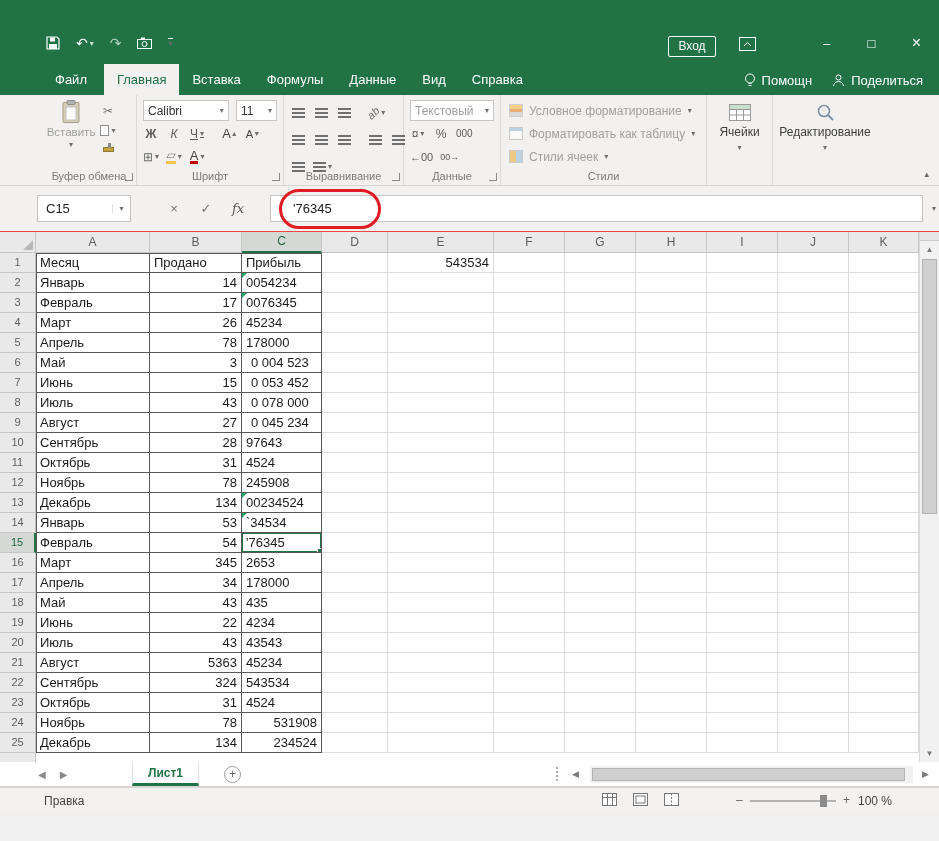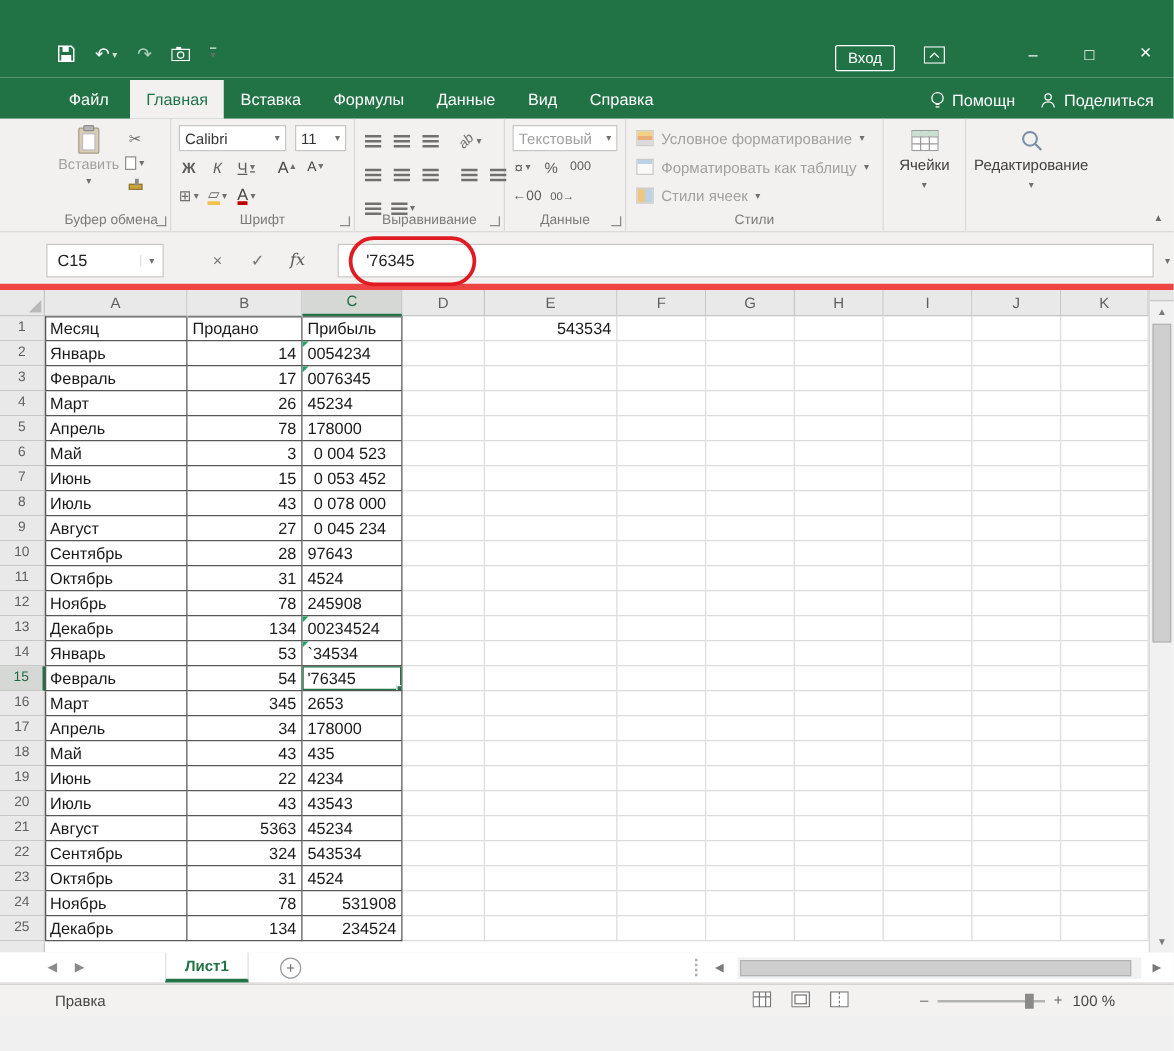--- a/index.html
+++ b/index.html
@@ -63,21 +63,21 @@
   .stylerow{display:flex;align-items:center;gap:6px;height:21px;margin:2px 8px 0 8px;font-size:12px;color:#a1a1a1;white-space:nowrap}
   .cfico{width:14px;height:13px;opacity:.65;background:linear-gradient(#f2c04e 33%,#e68a38 33% 66%,#cfcfcf 66%);border:1px solid #bdbdbd}
   .ftico{width:14px;height:13px;opacity:.65;background:linear-gradient(#9fc3e0 30%,#fff 30%);border:1px solid #b5b5b5}
   .csico{width:14px;height:13px;opacity:.65;background:linear-gradient(90deg,#e9b34a 50%,#9fc3e0 50%);border:1px solid #b5b5b5}
 
   
   .vgroup{display:flex;flex-direction:column;align-items:center;justify-content:flex-start;padding-top:9px;gap:4px;font-size:12px;color:#3f3f3f}
   .collapse-chevron{position:absolute;right:10px;bottom:6px;font-size:9px;color:#6a6a6a}
 
   
-  .fbar{position:absolute;top:186px;left:0;right:0;height:46px;background:#f2f1ef;border-bottom:5px solid #ef4444}
+  .fbar{position:absolute;top:186px;left:0;right:0;height:46px;background:#f2f1ef;border-bottom:1px solid #ef4444}
   .namebox{position:absolute;left:37px;top:9px;width:94px;height:27px;background:#fff;border:1px solid #c8c6c4;display:flex;align-items:center}
   .namebox .nbtext{flex:1;padding-left:8px;font-size:13px;color:#222}
   .namebox .nbdd{width:18px;text-align:center;border-left:1px solid #e0e0e0;font-size:8px;color:#6f6f6f}
   .fbtns{position:absolute;left:160px;top:9px;height:27px;display:flex;align-items:center;gap:4px}
   .fbtn{width:28px;text-align:center;color:#787878;font-size:13px}
   .fx{font-family:"DejaVu Serif","Liberation Serif",serif;font-style:italic;color:#5a5a5a}
   .finput{position:absolute;left:270px;right:16px;top:9px;height:27px;background:#fff;border:1px solid #c8c6c4;font-size:13px;line-height:25px;padding-left:22px;color:#222}
   .fexpand{position:absolute;right:3px;top:18px;font-size:8px;color:#6f6f6f}
   .red-oval{position:absolute;left:279px;top:189px;width:102px;height:40px;border:3px solid #e01b24;border-radius:20px;z-index:6;pointer-events:none}
 

